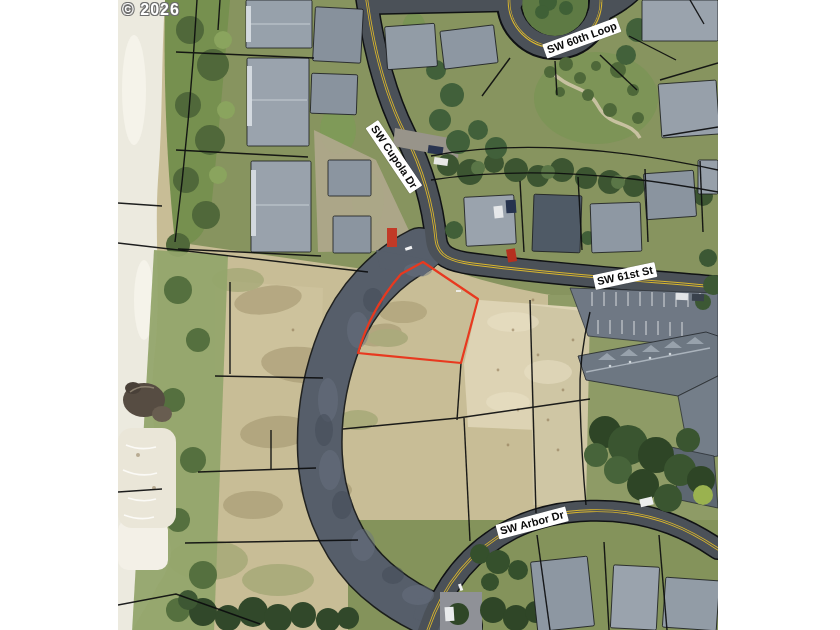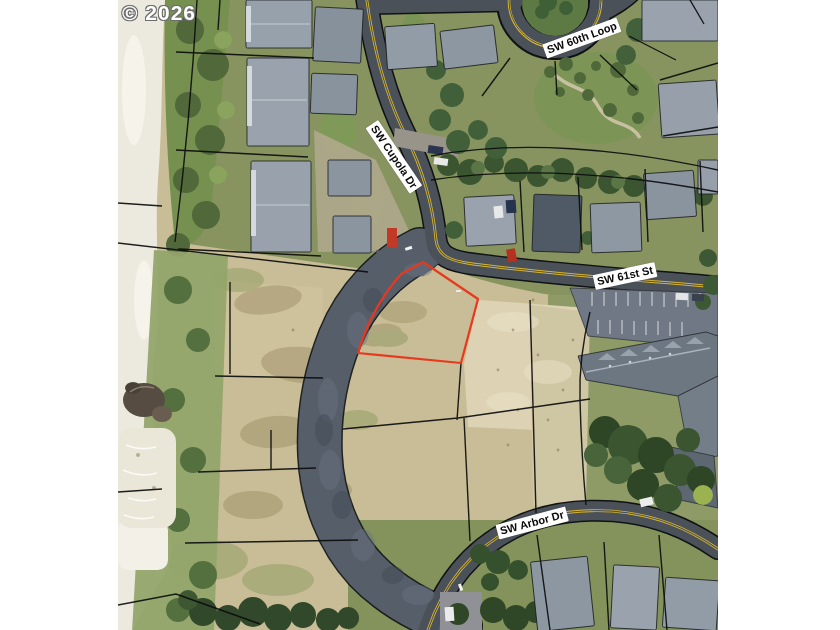--- a/index.html
+++ b/index.html
@@ -1,20 +1,20 @@
 <!DOCTYPE html>
 <html><head>
 <meta charset="utf-8">
 <style>
   html,body{margin:0;padding:0;background:#ffffff;}
   .canvas{position:relative;width:840px;height:630px;background:#ffffff;overflow:hidden;
           font-family:"Liberation Sans",sans-serif;}
   .map{position:absolute;left:118px;top:0;width:600px;height:630px;overflow:hidden;background:#c8bd96;}
   .map svg{display:block;}
-  .watermark{position:absolute;left:4px;top:1px;font-size:21px;font-weight:bold;color:#ffffff;
+  .watermark{position:absolute;left:4px;top:1px;font-size:16px;font-weight:bold;color:#ffffff;
              letter-spacing:1px;
              text-shadow:-1px -1px 0 #6d6d6d,1px -1px 0 #6d6d6d,-1px 1px 0 #6d6d6d,1px 1px 0 #6d6d6d;}
   .street-label{position:absolute;background:#ffffff;color:#0a0a0a;font-size:11px;font-weight:bold;
                 line-height:15px;padding:0 3px;white-space:nowrap;border-radius:1px;
                 box-shadow:0 0 1px rgba(0,0,0,.45);transform-origin:center;}
   .lbl-loop {left:464px;top:38px; transform:translate(-50%,-50%) rotate(-20deg);}
   .lbl-cupola{left:276px;top:157px;transform:translate(-50%,-50%) rotate(56deg);}
   .lbl-61st {left:507px;top:276px;transform:translate(-50%,-50%) rotate(-12deg);}
   .lbl-arbor{left:414px;top:523px;transform:translate(-50%,-50%) rotate(-15deg);}
 </style>

